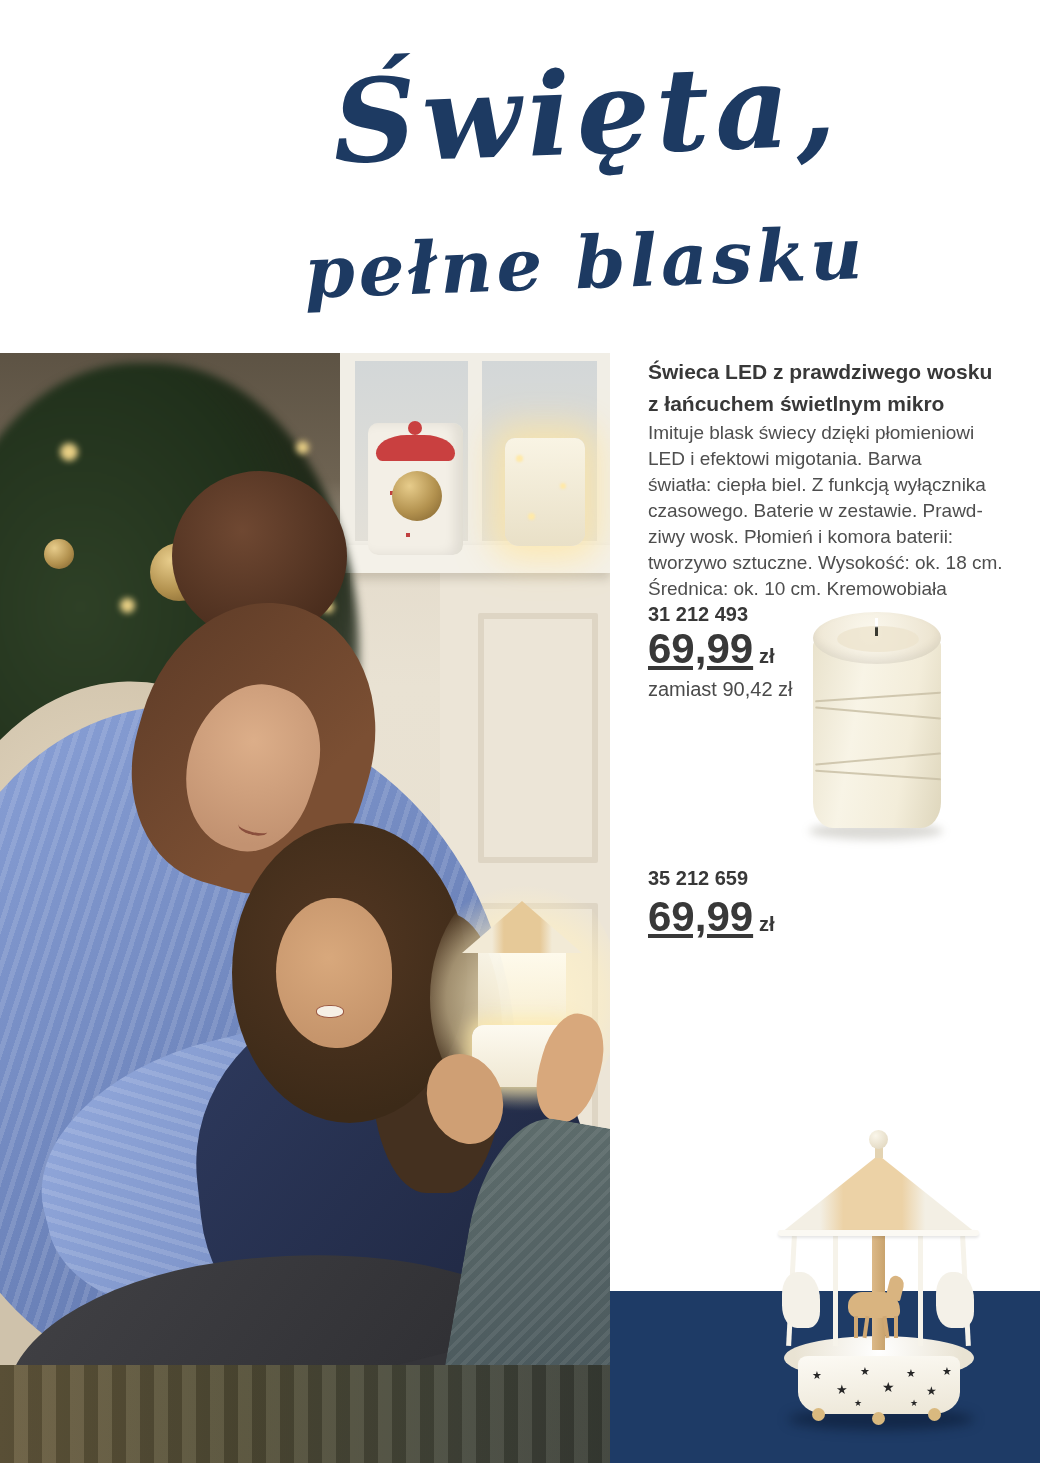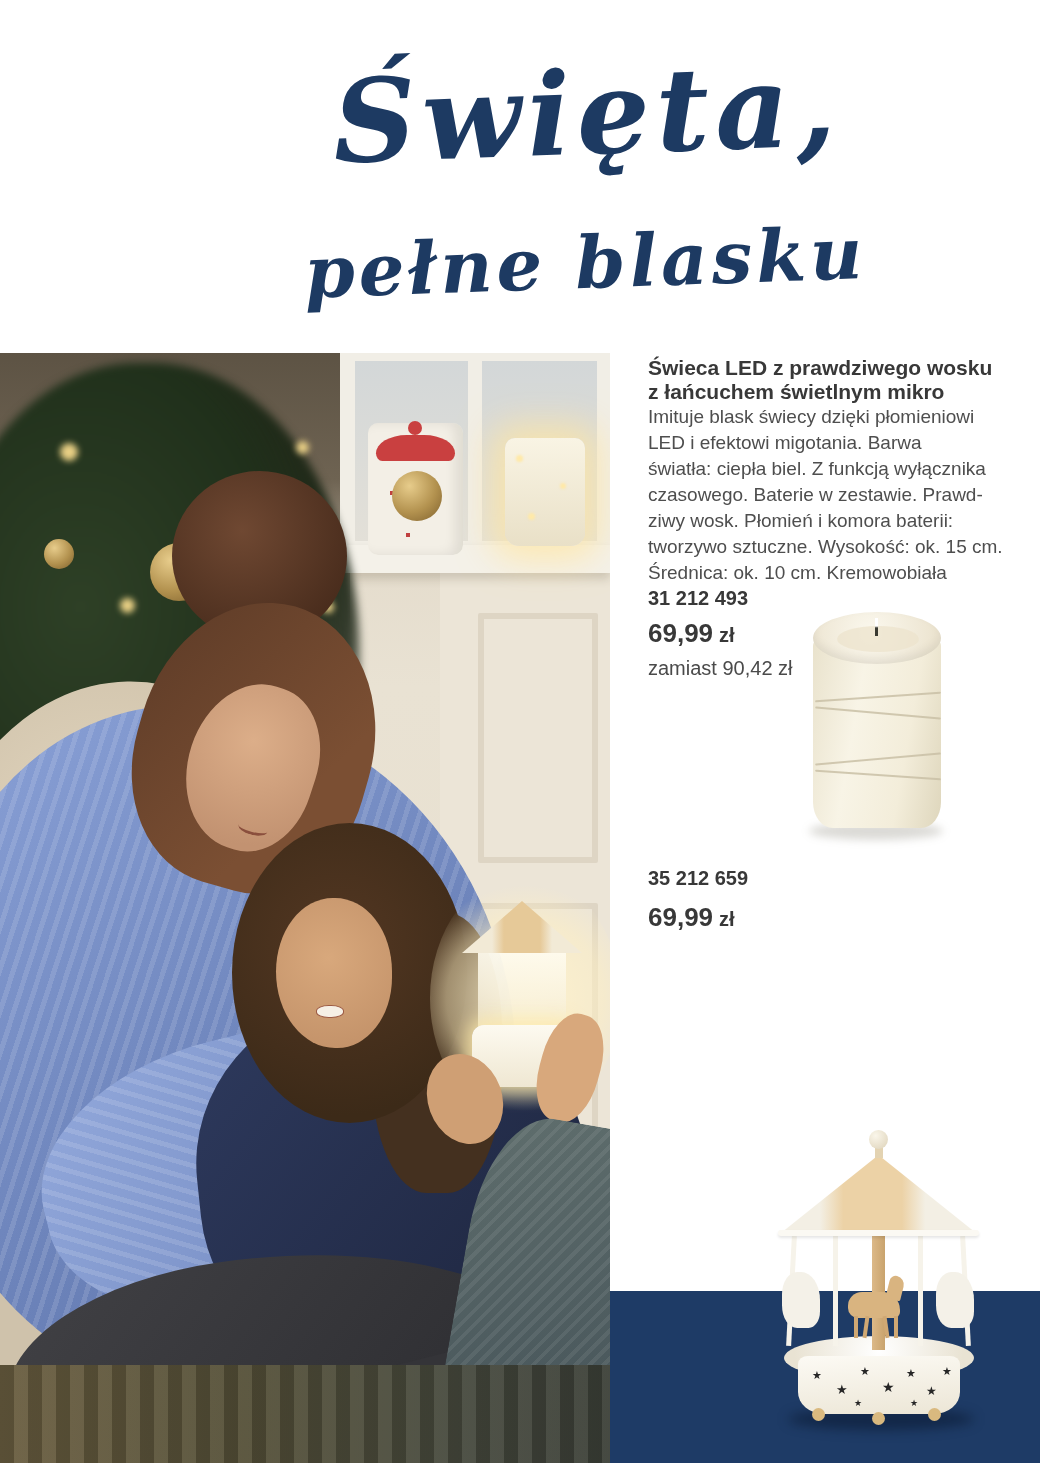--- a/index.html
+++ b/index.html
@@ -9,26 +9,26 @@
 
   
   .headline { position:absolute; left:0; top:30px; width:1040px; transform:rotate(-2deg);
               color:#1d3a62; font-family:"DejaVu Serif", serif; font-style:italic; font-weight:bold; }
   .headline .l1 { position:absolute; left:330px; top:18px; font-size:115px; letter-spacing:6px; }
   .headline .l2 { position:absolute; left:296px; top:192px; font-size:72px; letter-spacing:4px; }
 
   
   .lines { white-space:pre-line; }
   .product { position:absolute; width:390px; }
-  .p-title { font-size:21px; line-height:24px; font-weight:bold; color:#383838; }
+  .p-title { font-size:21px; line-height:32px; font-weight:bold; color:#383838; }
   .p-desc  { font-size:19px; line-height:26px; color:#4e4e4e; }
   .p-code  { font-size:20px; line-height:24px; font-weight:bold; color:#383838; }
   .p-card  { font-size:19px; line-height:24px; font-weight:bold; color:#d9bd7f; }
   .p-price { margin-top:4px; line-height:38px; color:#383838; font-weight:bold; }
-  .p-price .num { font-size:26px; }
+  .p-price .num { font-size:42px;text-decoration:underline; }
   .p-price .cur { font-size:20px; margin-left:6px; }
   .p-old   { font-size:20px; line-height:24px; color:#4a4a4a; }
   .product1 { left:648px; top:356px; }
   .product2 { left:648px; top:866px; }
 
   
   .navy-block { position:absolute; left:610px; top:1291px; width:430px; height:172px; background:#1e3b66; }
 
   
   .photo { position:absolute; left:0; top:353px; width:610px; height:1110px; overflow:hidden;
@@ -241,21 +241,21 @@
   <div class="navy-block"></div>
 
   <div class="product product1">
     <div class="p-title lines">Świeca LED z prawdziwego wosku
 z łańcuchem świetlnym mikro</div>
     <div class="p-desc lines">Imituje blask świecy dzięki płomieniowi
 LED i efektowi migotania. Barwa
 światła: ciepła biel. Z funkcją wyłącznika
 czasowego. Baterie w zestawie. Prawd-
 ziwy wosk. Płomień i komora baterii:
-tworzywo sztuczne. Wysokość: ok. 15 cm.
+tworzywo sztuczne. Wysokość: ok. 18 cm.
 Średnica: ok. 10 cm. Kremowobiała</div>
     <div class="p-code">31 212 493</div>
     <div class="p-price">
       <span class="num">69,99</span><span class="cur">zł</span>
     </div>
     <div class="p-old">zamiast 90,42 zł</div>
   </div>
 
   <div class="prod-candle">
     <div class="pc-shadow"></div>

